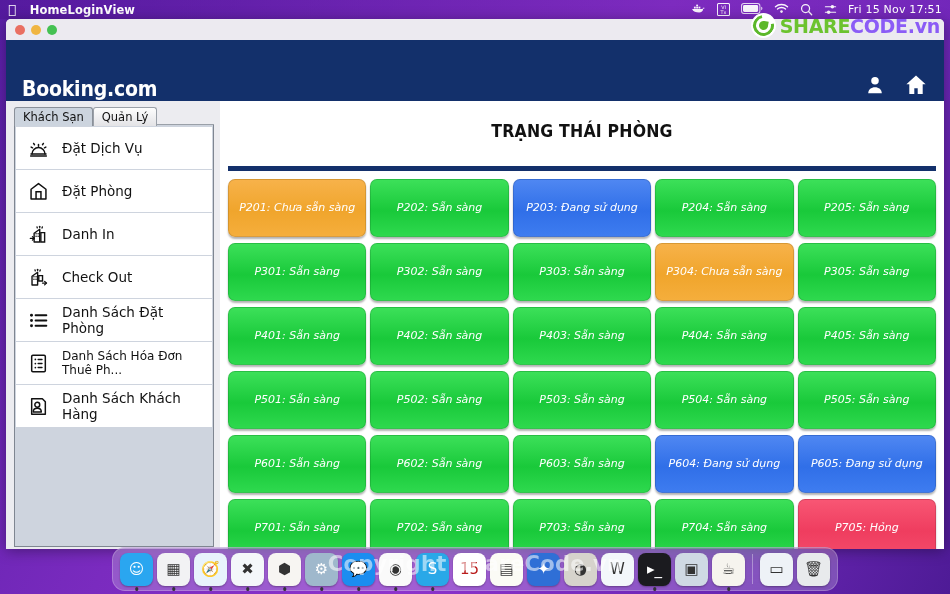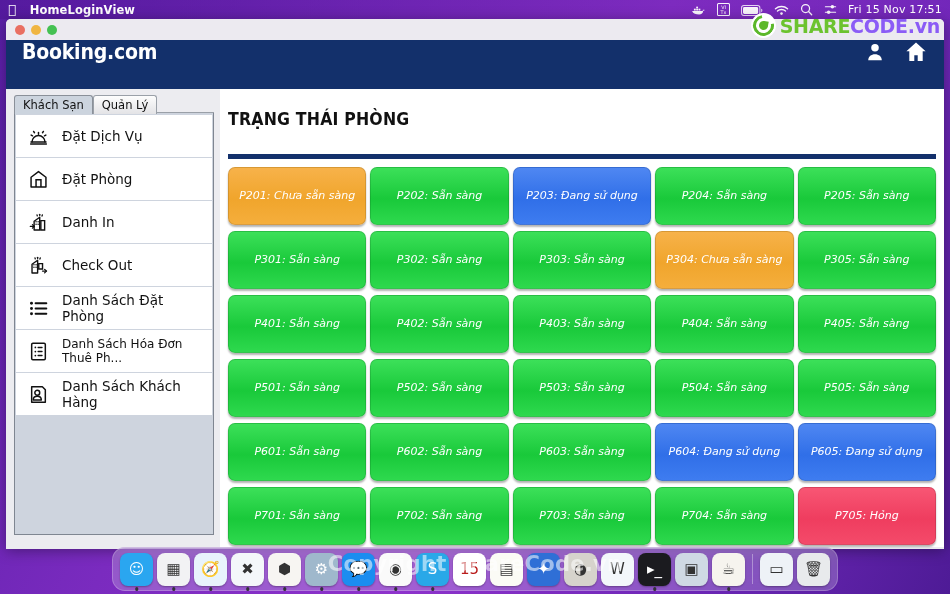--- a/index.html
+++ b/index.html
@@ -15,21 +15,21 @@
 
   
   .menubar {
     position: absolute; top: 0; left: 0; width: 950px; height: 19px;
     background: linear-gradient(90deg, rgba(80,22,150,0.55), rgba(120,40,190,0.45));
     display: flex; align-items: center; color: #fff;
     font-size: 11px; padding: 0 8px;
   }
   .menubar .apple { font-size: 13px; line-height: 1; margin-right: 14px; }
   .menubar .app-title { font-weight: bold; font-size: 11.5px; letter-spacing: .1px; }
-  .menubar-right { margin-left: auto; display: flex; align-items: flex-end; gap: 11px; }
+  .menubar-right { margin-left: auto; display: flex; align-items: flex-start; gap: 11px; }
   .mb-icon { display: inline-flex; align-items: center; justify-content: center; opacity: .95; }
   .mb-clock { font-size: 11px; letter-spacing: .2px; }
 
   
   .logo-wm {
     position: absolute; top: 13px; right: 10px;
     display: flex; align-items: center; gap: 4px;
     z-index: 30; pointer-events: none;
   }
   .logo-mark {
@@ -62,22 +62,22 @@
     height: 21px; background: #eceaf0;
     display: flex; align-items: center; padding-left: 9px; gap: 6px;
   }
   .tl { width: 10px; height: 10px; border-radius: 50%; }
   .tl.red { background: #e96f62; }
   .tl.yellow { background: #f0b542; }
   .tl.green { background: #45c152; }
 
   
   .appheader {
-    height: 49px; background: #13306b;
-    display: flex; align-items: flex-start; padding: 0 16px;
+    height: 61px; background: #13306b;
+    display: flex; align-items: flex-end; padding: 0 16px;
   }
   .brand {
     color: #fff; font-size: 21px; font-weight: bold;
     font-family: "DejaVu Sans Condensed", "Liberation Sans Narrow", "Liberation Sans", sans-serif;
     letter-spacing: -.2px;
   }
   .header-icons { margin-left: auto; display: flex; align-items: center; gap: 18px; }
 
   
   .content { display: flex; height: 458px; background: #fff; }
@@ -111,21 +111,21 @@
     display: flex; align-items: center; gap: 13px;
     padding: 0 10px 0 11px;
   }
   .navitem .label { font-size: 13.5px; color: #111; }
   .navitem .label.small { font-size: 12px; }
   .navicon { width: 22px; height: 22px; flex: 0 0 22px; display: flex; align-items: center; justify-content: center; }
 
   
   .main { flex: 1; background: #fff; padding: 0 8px; display: flex; flex-direction: column; }
   .page-title {
-    text-align: left; font-size: 17.5px; font-weight: bold; color: #111;
+    text-align: center; font-size: 17.5px; font-weight: bold; color: #111;
     font-family: "DejaVu Sans Condensed", "Liberation Sans Narrow", "Liberation Sans", sans-serif;
     letter-spacing: .2px; padding-top: 20px;
   }
   .title-rule { height: 5px; background: #13306b; margin: 25px 0 6px 0; }
   .grid {
     display: grid; grid-template-columns: repeat(5, 1fr);
     gap: 6px 4px; padding-top: 2px;
   }
   .room {
     height: 58px; border-radius: 7px;

